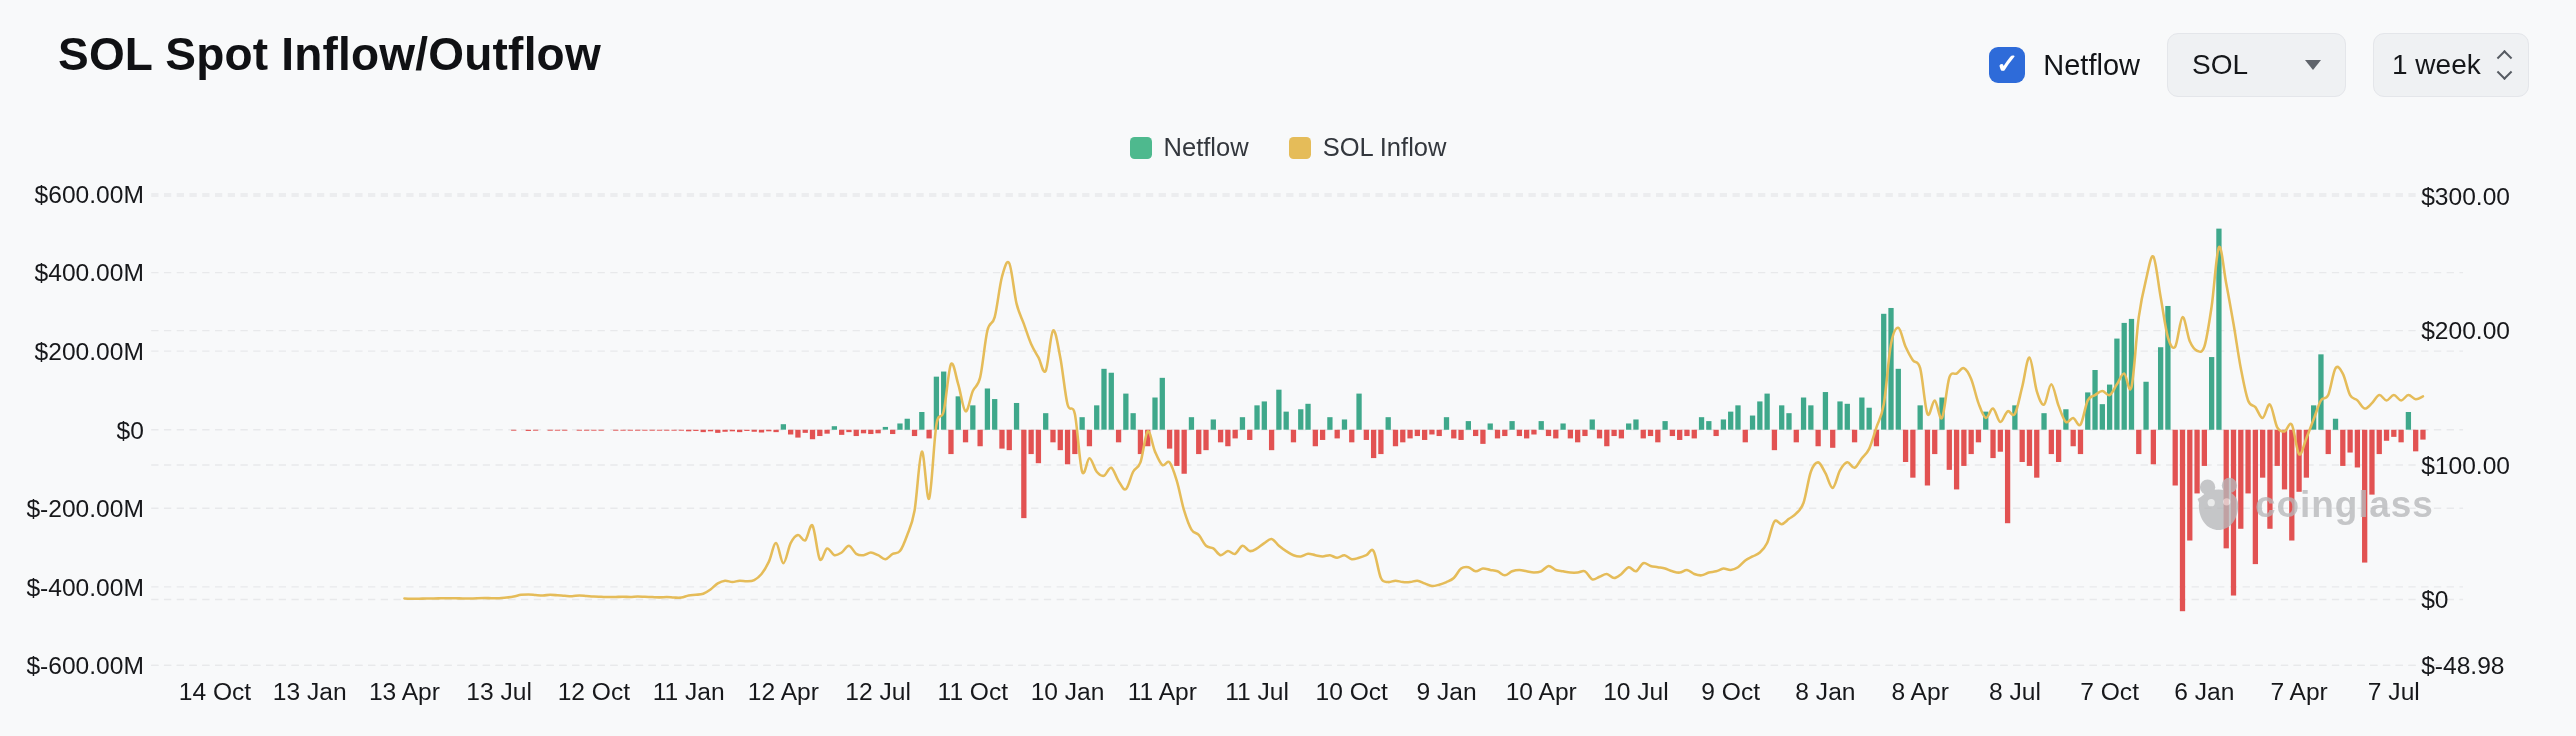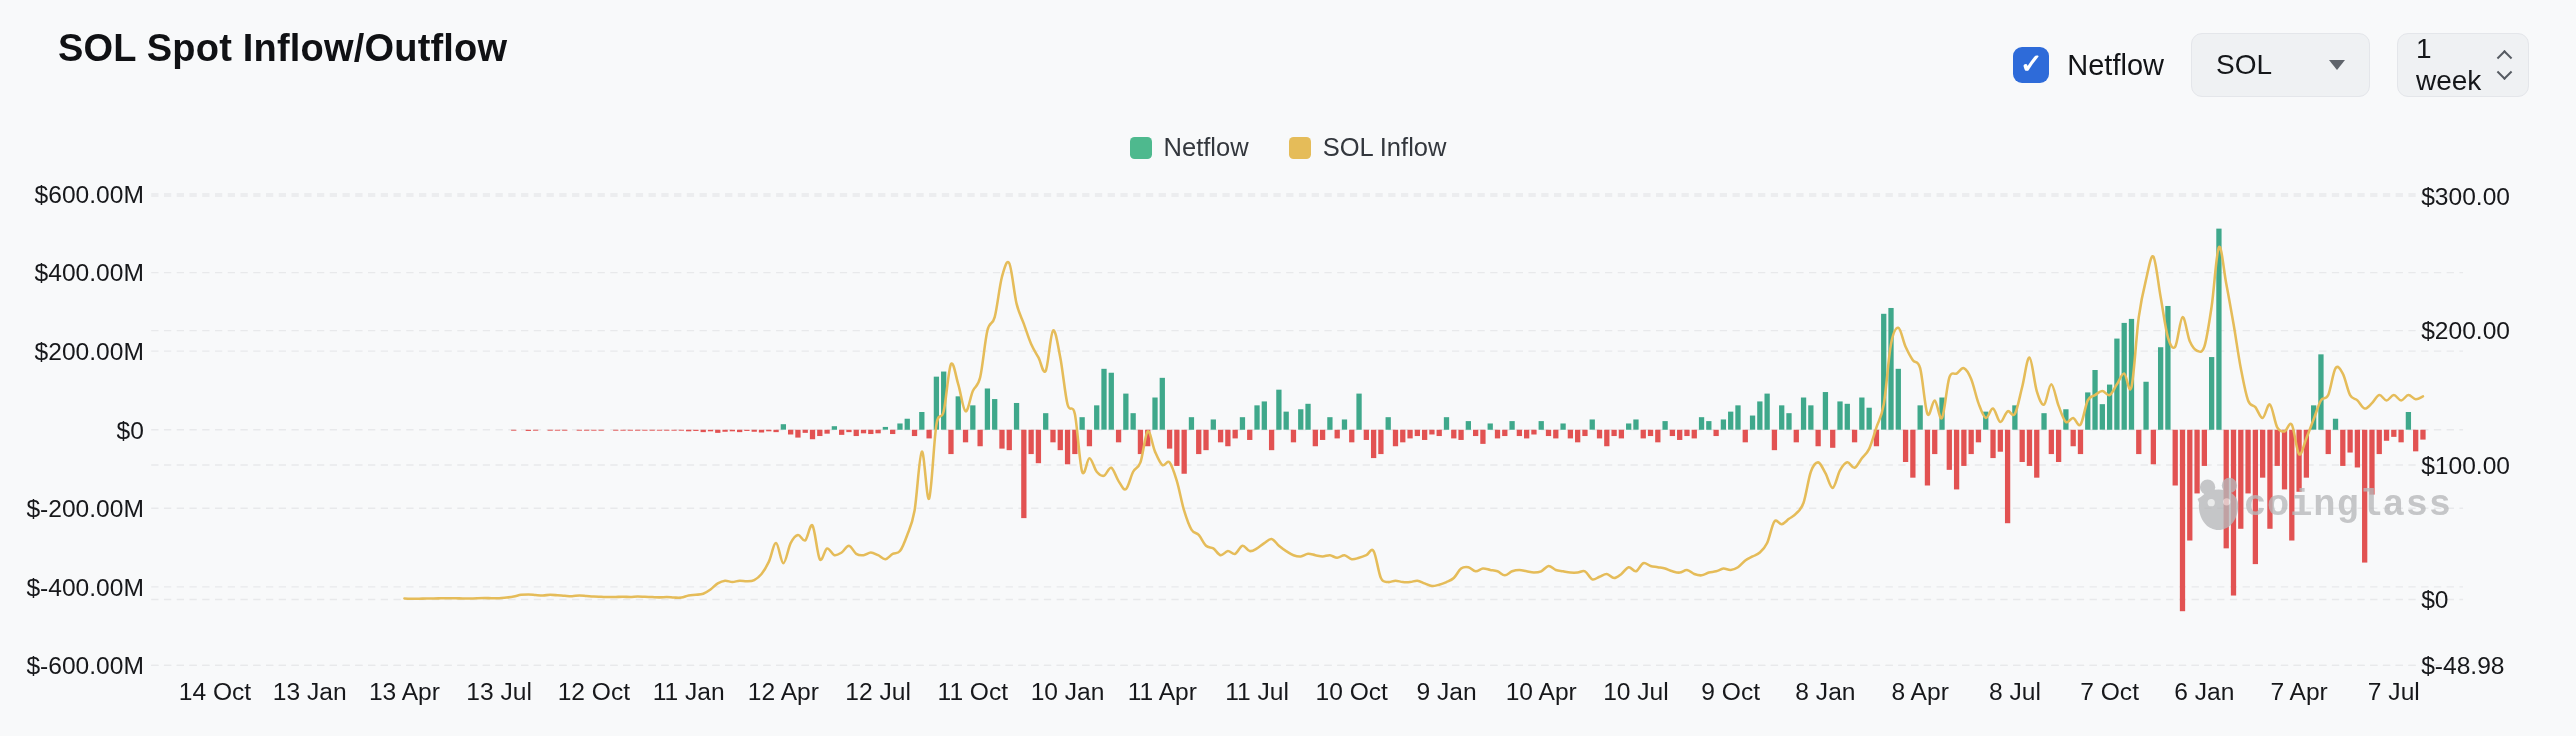--- a/index.html
+++ b/index.html
@@ -4,41 +4,41 @@
 <style>
   html,body{margin:0;padding:0;}
   body{
     width:2576px;height:736px;position:relative;overflow:hidden;
     background:#f8f9fa;
     font-family:"Liberation Sans", sans-serif;
     color:#15171a;
   }
   .page-title{
     position:absolute;left:58px;top:27px;
-    font-size:38px;font-weight:700;letter-spacing:0.2px;color:#101114;
+    font-size:46px;font-weight:700;letter-spacing:0.2px;color:#101114;
   }
   
   .controls{
     position:absolute;top:33px;right:47px;height:64px;
     display:flex;align-items:center;gap:27px;
   }
   .chk-wrap{display:flex;align-items:center;gap:18px;}
   .checkbox{
     width:36px;height:36px;border-radius:9px;background:#2e6bd9;
     display:flex;align-items:center;justify-content:center;cursor:pointer;
   }
   .checkbox .tick{color:#fff;font-size:27px;font-weight:700;line-height:1;transform:translateY(-0.9px);}
   .chk-label{font-size:29px;font-weight:500;color:#121417;}
   .select-box{
     height:64px;background:#eff1f3;border:1.8px solid #e4e6ea;border-radius:11px;
     display:flex;align-items:center;justify-content:space-between;
     box-sizing:border-box;cursor:pointer;
   }
   .symbol-box{width:179px;padding:0 24px;}
-  .interval-box{width:132px;padding:4px 18px;}
+  .interval-box{width:156px;padding:4px 18px;}
   .select-value{font-size:28px;color:#15171a;}
   .caret-down{
     width:0;height:0;border-left:8.2px solid transparent;border-right:8.2px solid transparent;
     border-top:10px solid #5f646b;margin-left:12.8px;
   }
   .spinner{display:flex;flex-direction:column;align-items:center;gap:6.4px;margin-left:11px;}
   .chev{width:9px;height:9px;border-left:2.7px solid #565b62;border-top:2.7px solid #565b62;}
   .chev.up{transform:rotate(45deg) translate(0.9px,0.9px);}
   .chev.down{transform:rotate(225deg) translate(0.9px,0.9px);}
   
@@ -46,22 +46,22 @@
     position:absolute;top:133px;left:0;width:100%;
     display:flex;justify-content:center;align-items:center;gap:40px;
   }
   .legend-item{display:flex;align-items:center;gap:12px;cursor:pointer;}
   .legend-swatch{width:22px;height:22px;border-radius:4.6px;}
   .legend-label{font-size:25.5px;color:#33373d;}
   
   #chart-svg{position:absolute;left:0;top:0;}
   
   .watermark{
-    position:absolute;left:2193px;top:477px;display:flex;align-items:center;
-    opacity:0.78;pointer-events:none;font-family:Liberation Mono, monospace;
+    position:absolute;left:2193px;top:477px;display:flex;align-items:center;gap:11px;
+    opacity:0.78;pointer-events:none;
   }
   .watermark-text{font-size:37px;font-weight:700;color:#b7b8ba;letter-spacing:0.9px;}
 </style>
 </head>
 <body>
 
 <div class="page-title">SOL Spot Inflow/Outflow</div>
 
 <div class="controls">
   <div class="chk-wrap">

